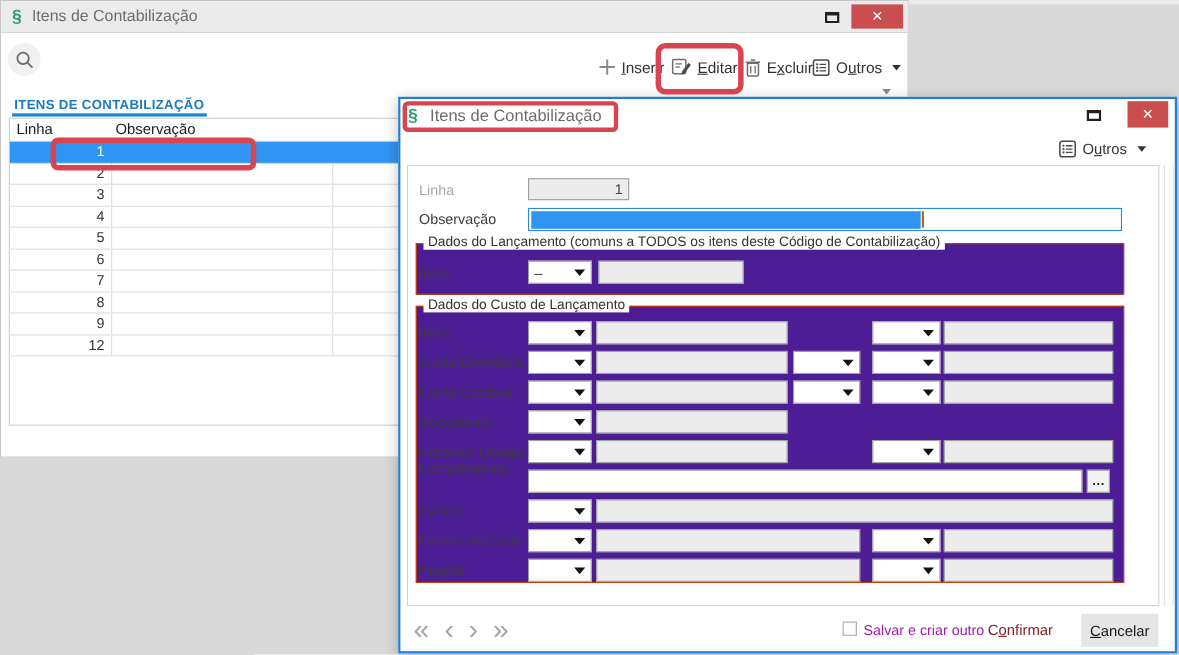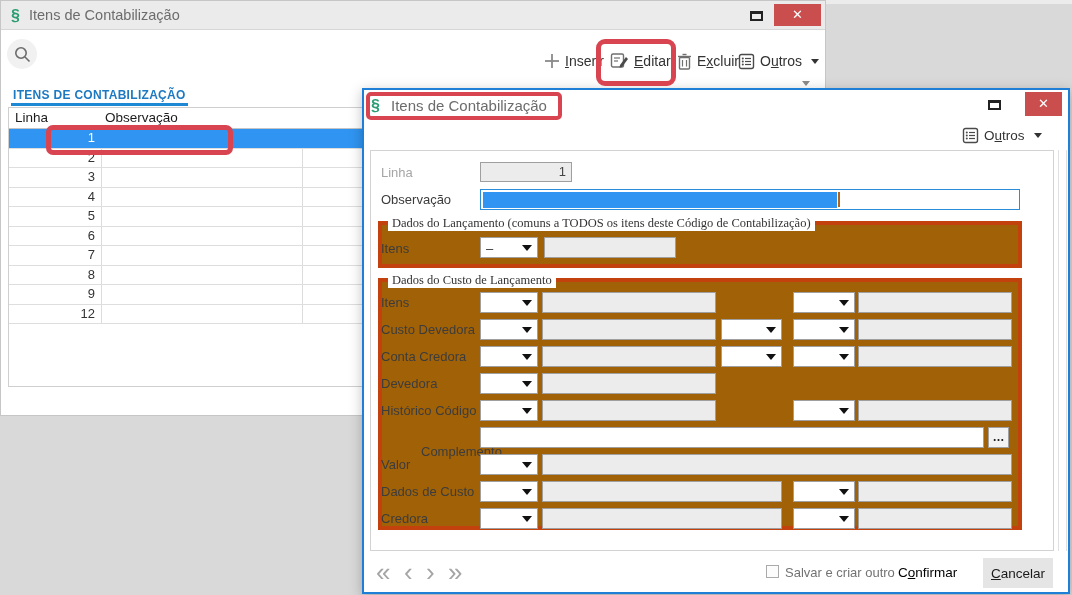--- a/index.html
+++ b/index.html
@@ -38,28 +38,28 @@
   .panel{border:1px solid #d3d3d3;background:#fff;}
   .lbl{font-size:13px;color:#3c3c3c;white-space:nowrap;}
   .lbl-dis{color:#a6a6a6;}
   .inp{height:20px;border:1px solid #9f9f9f;background:#ececec;}
   .inp-w{background:#fff;}
   .inp-blue{background:#fff;border:1px solid #2b8dd9;height:21px;}
   .cmb{width:58px;height:21px;border:1px solid #9f9f9f;background:#fff;font-size:12px;color:#333;}
   .cmb .arr{position:absolute;right:5px;top:7px;width:0;height:0;
             border-left:5px solid transparent;border-right:5px solid transparent;border-top:6px solid #111;}
   .cmb .val{position:absolute;left:5px;top:3px;font-size:13px;color:#333;}
-  .grp{border:4px solid #c2410c;background:#a16207;font-family:Liberation Serif, serif;}
+  .grp{border:1px solid #c2410c;background:#4c1d95;}
   .gtitle{position:absolute;top:-9px;left:6px;background:#fff;padding:0 4px;font-size:12.5px;color:#333;white-space:nowrap;}
   .sel-block{position:absolute;left:2px;top:2px;height:16px;background:#3095f2;}
   .dots-btn{border:1px solid #9f9f9f;background:#f3f3f3;font-weight:bold;font-size:12px;text-align:center;line-height:16px;color:#222;}
   .nav-arrow{font-size:26px;color:#a5a5a5;line-height:24px;}
   .chk{width:13px;height:13px;border:1px solid #ababab;background:#fcfcfc;}
   .btn-flat{background:#e5e5e5;color:#1a1a1a;font-size:13.5px;display:flex;align-items:center;justify-content:center;}
-  .btn-dis{color:#000000;font-size:13.5px;}
+  .btn-dis{color:#7f1d1d;font-size:13.5px;}
   .btn-flat u,.btn-dis u{text-decoration:underline;}
   .vline{border-left:1px solid #e0e0e0;width:0;}
   .caret-sm{width:0;height:0;border-left:4px solid transparent;border-right:4px solid transparent;border-top:5px solid #333;}
 </style>
 </head>
 <body>
 
 <div class="abs" style="left:0;top:0;width:1072px;height:4px;background:#ececec;">
   <span class="abs" style="left:244px;top:0;width:3px;height:3px;background:#333;"></span>
   <span class="abs" style="left:251px;top:0;width:3px;height:3px;background:#a33;"></span>
@@ -271,70 +271,70 @@
     </div>
   <div class="abs inp" style="left:178px;top:256px;width:174px;height:21px;"></div>
   <div class="abs cmb" style="left:357px;top:256px;width:61px;">
       <span class="arr"></span>
     </div>
   <div class="abs cmb" style="left:429px;top:256px;width:62px;">
       <span class="arr"></span>
     </div>
   <div class="abs inp" style="left:494px;top:256px;width:154px;height:21px;"></div>
 
-  <span class="abs lbl" style="left:17px;top:286px;">Devedora</span>
+  <span class="abs lbl" style="left:17px;top:286px;">Documento</span>
   <div class="abs cmb" style="left:116px;top:283px;">
       <span class="arr"></span>
     </div>
   <div class="abs inp" style="left:178px;top:283px;width:174px;height:21px;"></div>
 
   <span class="abs lbl" style="left:17px;top:313px;">Histórico Código</span>
   <div class="abs cmb" style="left:116px;top:310px;">
       <span class="arr"></span>
     </div>
   <div class="abs inp" style="left:178px;top:310px;width:174px;height:21px;"></div>
   <div class="abs cmb" style="left:429px;top:310px;width:62px;">
       <span class="arr"></span>
     </div>
   <div class="abs inp" style="left:494px;top:310px;width:154px;height:21px;"></div>
 
-  <span class="abs lbl" style="left:17px;top:354px;margin-left:40px;">Complemento</span>
+  <span class="abs lbl" style="left:17px;top:328px;">Complemento</span>
   <div class="abs inp inp-w" style="left:116px;top:337px;width:504px;height:21px;"></div>
   <div class="abs dots-btn" style="left:624px;top:337px;width:21px;height:21px;line-height:18px;">…</div>
 
-  <span class="abs lbl" style="left:17px;top:367px;">Valor</span>
+  <span class="abs lbl" style="left:17px;top:367px;">Centro</span>
   <div class="abs cmb" style="left:116px;top:364px;">
       <span class="arr"></span>
     </div>
   <div class="abs inp" style="left:178px;top:364px;width:470px;height:21px;"></div>
 
-  <span class="abs lbl" style="left:17px;top:394px;">Dados de Custo</span>
+  <span class="abs lbl" style="left:17px;top:394px;">Centro de Custo</span>
   <div class="abs cmb" style="left:116px;top:391px;">
       <span class="arr"></span>
     </div>
   <div class="abs inp" style="left:178px;top:391px;width:240px;height:21px;"></div>
   <div class="abs cmb" style="left:429px;top:391px;width:62px;">
       <span class="arr"></span>
     </div>
   <div class="abs inp" style="left:494px;top:391px;width:154px;height:21px;"></div>
 
-  <span class="abs lbl" style="left:17px;top:421px;">Credora</span>
+  <span class="abs lbl" style="left:17px;top:421px;">Projeto</span>
   <div class="abs cmb" style="left:116px;top:418px;">
       <span class="arr"></span>
     </div>
   <div class="abs inp" style="left:178px;top:418px;width:240px;height:21px;"></div>
   <div class="abs cmb" style="left:429px;top:418px;width:62px;">
       <span class="arr"></span>
     </div>
   <div class="abs inp" style="left:494px;top:418px;width:154px;height:21px;"></div>
 
   <span class="abs nav-arrow" style="left:12px;top:470px;">«</span>
   <span class="abs nav-arrow" style="left:40px;top:470px;">‹</span>
   <span class="abs nav-arrow" style="left:62px;top:470px;">›</span>
   <span class="abs nav-arrow" style="left:84px;top:470px;">»</span>
 
   <div class="abs chk" style="left:402px;top:475px;"></div>
-  <span class="abs lbl" style="left:421px;top:475px;color:#737373;">Salvar e criar outro</span>
+  <span class="abs lbl" style="left:421px;top:475px;color:#a21caf;">Salvar e criar outro</span>
   <span class="abs btn-dis" style="left:534px;top:475px;">C<u>o</u>nfirmar</span>
   <div class="abs btn-flat" style="left:619px;top:468px;width:70px;height:30px;">
     <span><u>C</u>ancelar</span>
   </div>
 </div>
 
 </body></html>

